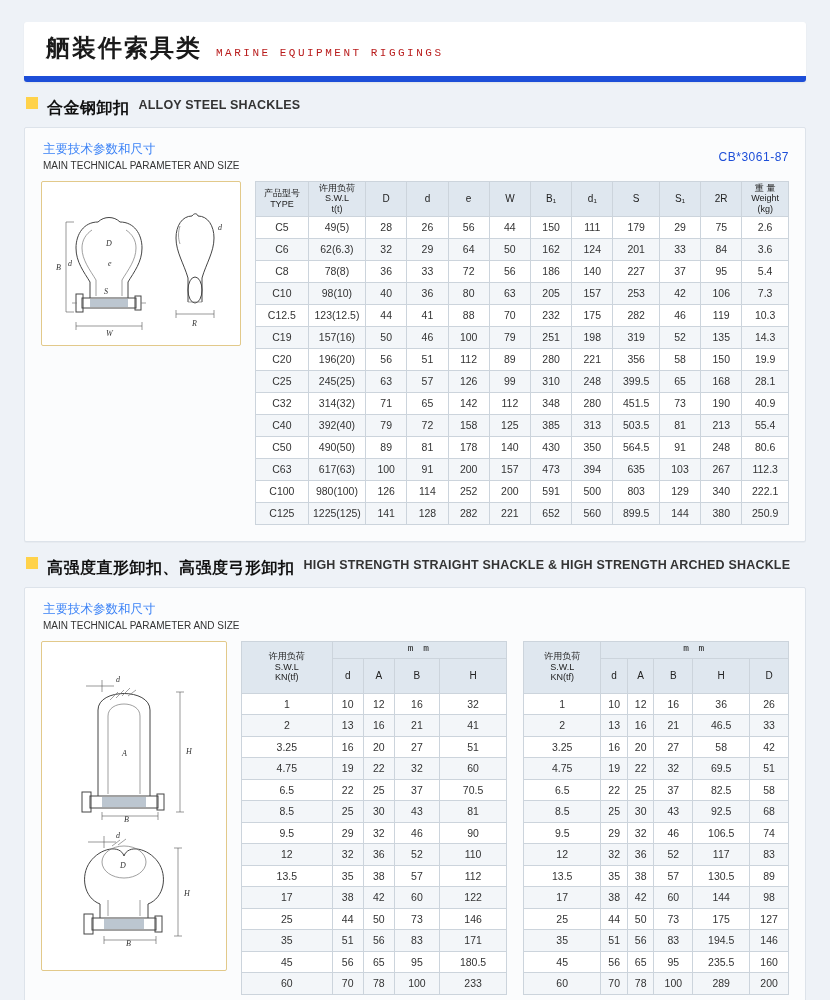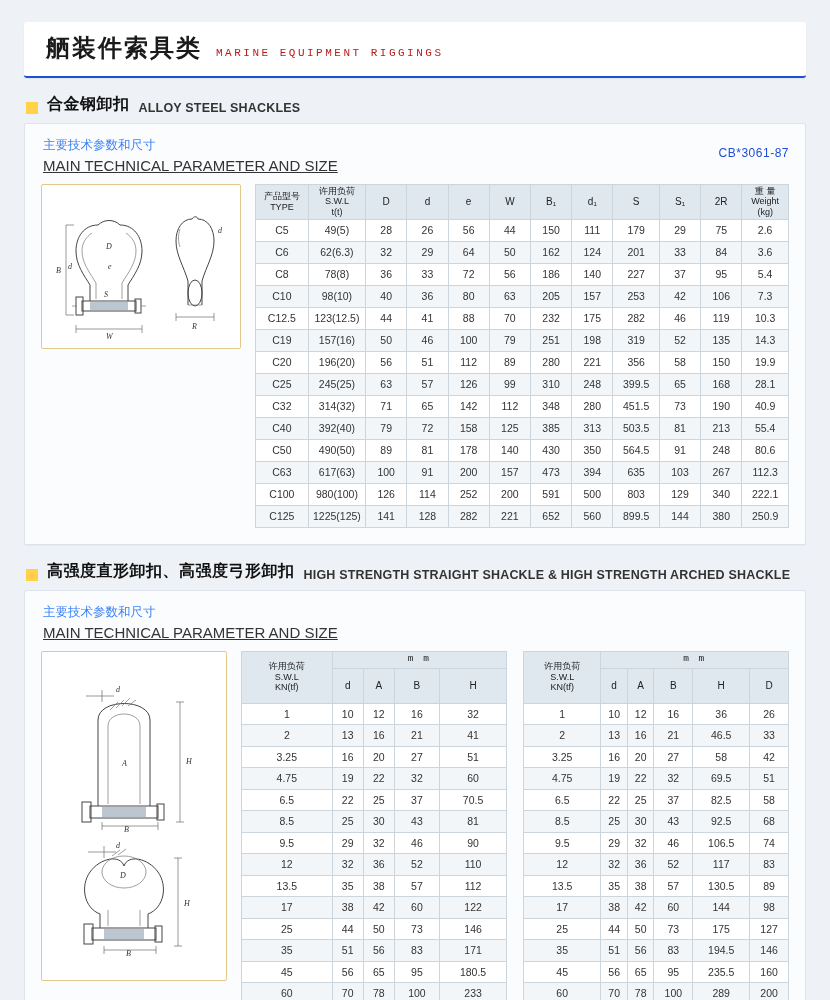--- a/index.html
+++ b/index.html
@@ -25,40 +25,40 @@
 
   
   .main-header {
     background: #ffffff;
     border-radius: 3px;
     padding: 10px 16px 12px 22px;
     display: flex;
     align-items: baseline;
     gap: 14px;
     box-shadow: 0 1px 2px rgba(0,0,0,0.06);
-    border-bottom: 2px solid #1d4ed8;
+    border-bottom: 6px solid #1d4ed8;
   }
   .main-header .cn {
     font-size: 24px;
     font-weight: bold;
     color: #1a1a1a;
     letter-spacing: 2px;
     font-family: "DejaVu Sans", sans-serif;
   }
   .main-header .en {
     font-size: 11px;
     color: #b91c1c;
     letter-spacing: 2.5px;
     font-family: Liberation Mono, monospace;
   }
 
   
   .section-heading {
     display: flex;
-    align-items: flex-end;
+    align-items: flex-start;
     gap: 9px;
     margin: 16px 0 8px 2px;
   }
   .bullet {
     width: 12px;
     height: 12px;
     background: #ffd24a;
     display: inline-block;
     flex: 0 0 auto;
     position: relative;
@@ -91,25 +91,24 @@
     margin-bottom: 8px;
   }
   .panel-sub .cn {
     font-size: 12.5px;
     color: #3b82f6;
     font-family: "DejaVu Sans", sans-serif;
     display: block;
     line-height: 1.5;
   }
   .panel-sub .en {
-    font-size: 15px;
+    font-size: 10px;
     color: #333;
     display: block;
     line-height: 1.4;
-    text-decoration: underline;
   }
   .std-code {
     float: right;
     font-size: 12px;
     color: #1d4ed8;
     margin-top: 10px;
     letter-spacing: 0.5px;
   }
 
   

